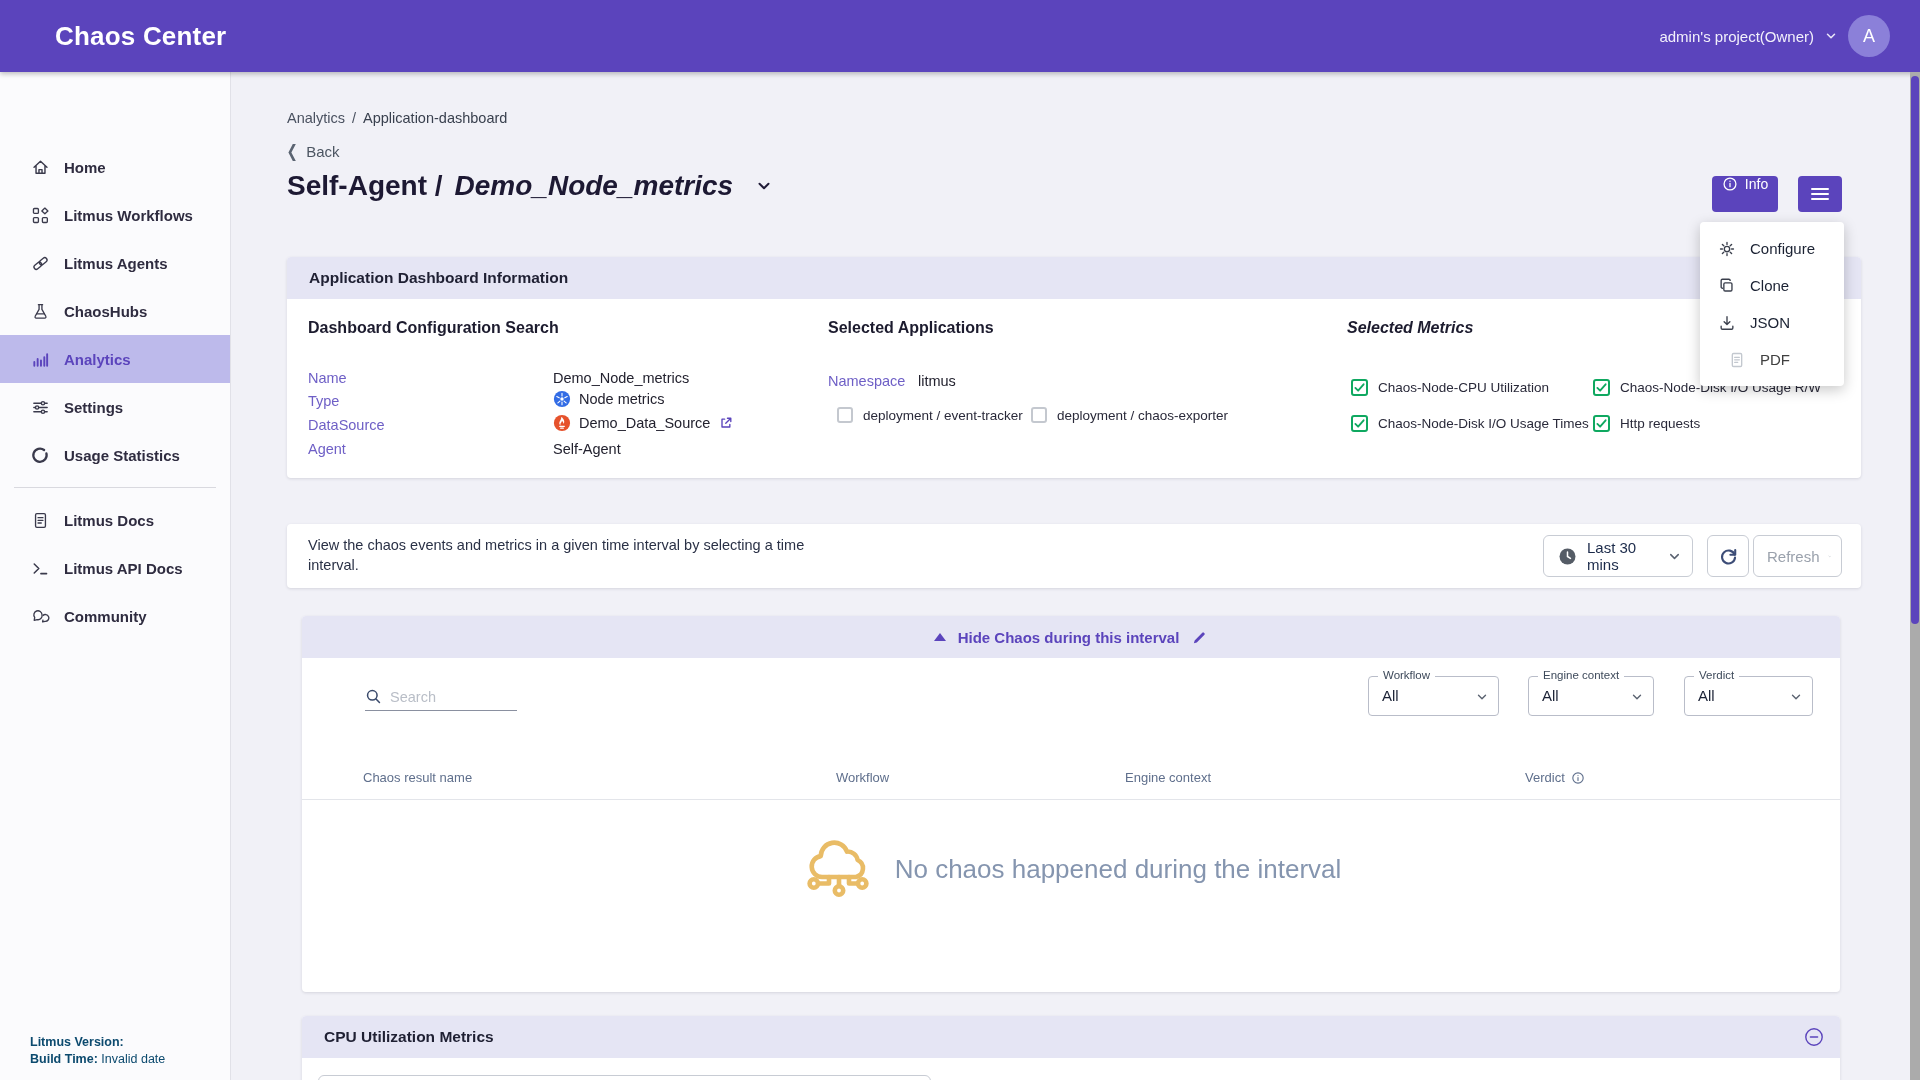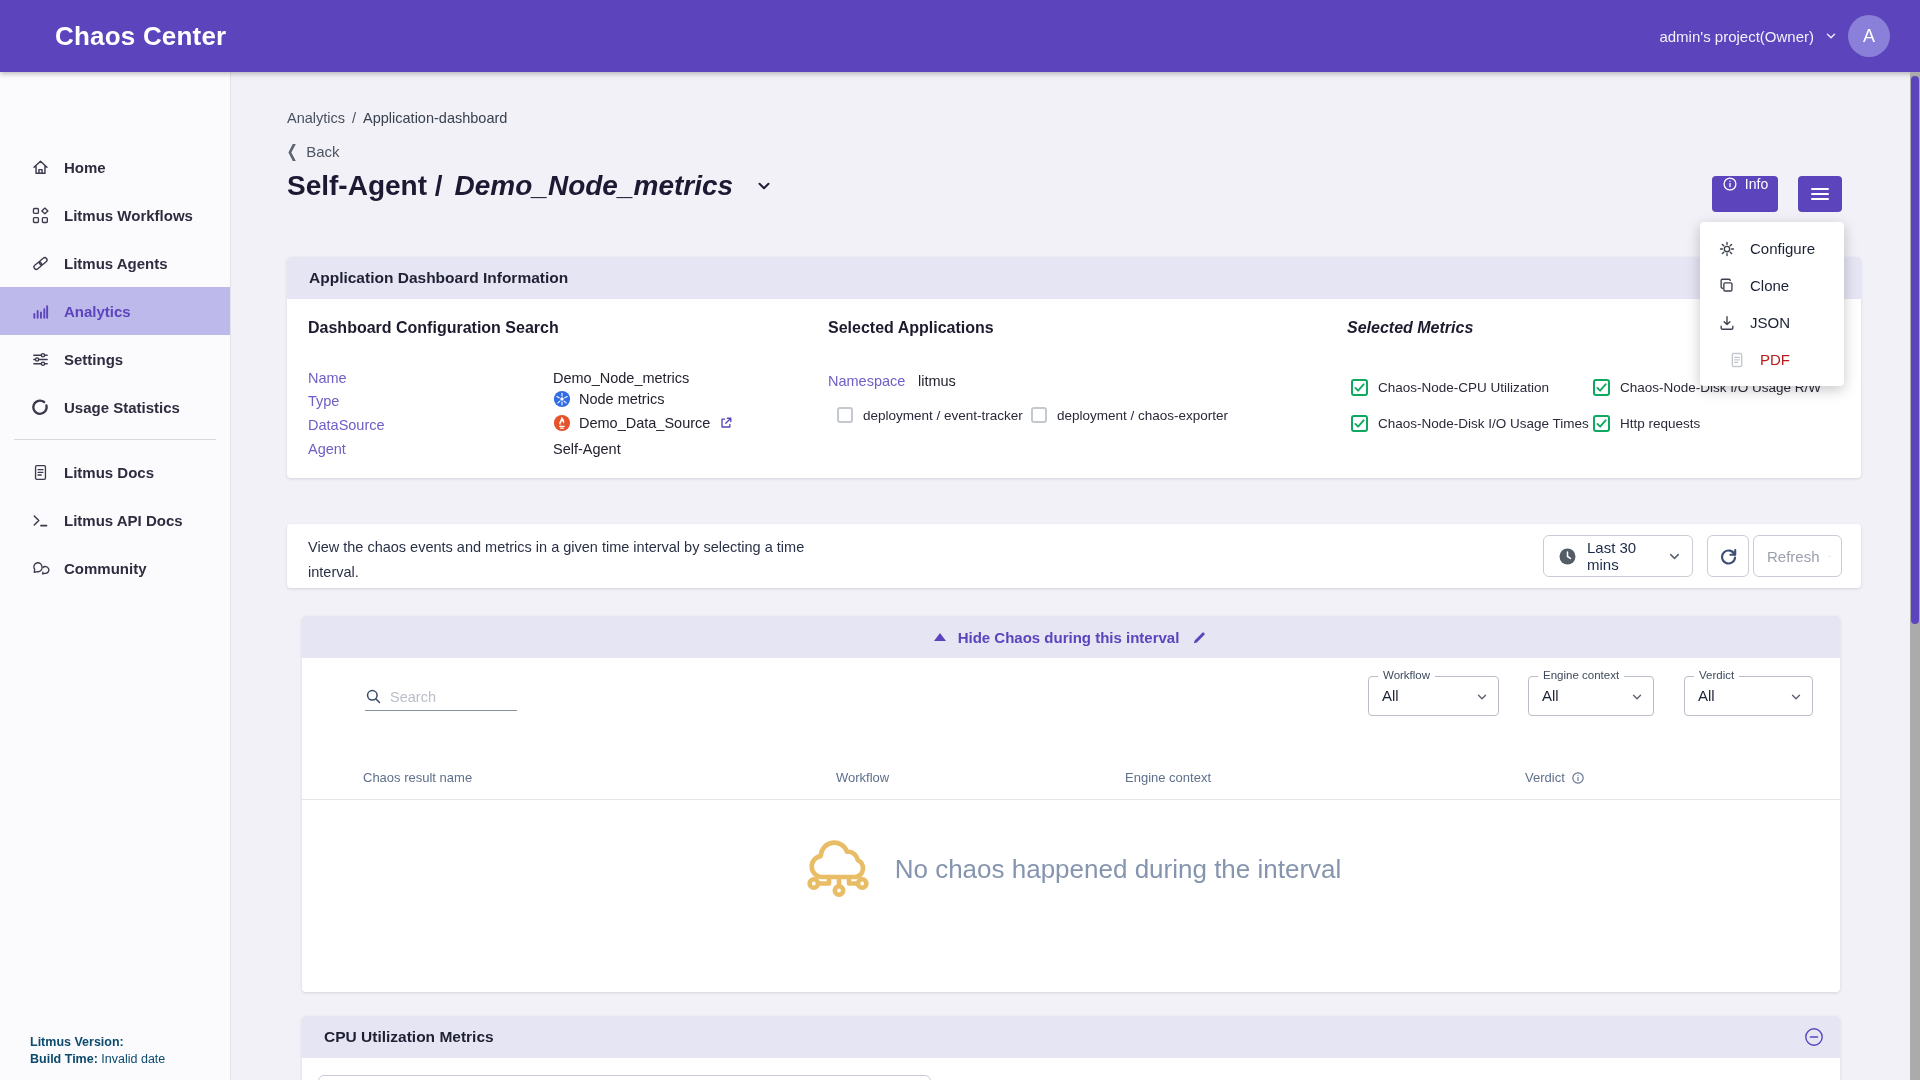--- a/index.html
+++ b/index.html
@@ -53,38 +53,38 @@
               gap:7px; cursor:pointer; font-family:inherit; }
   .btn-burger { position:absolute; left:1567px; top:104px; width:44px; height:36px; background:#5B44BC; border:none;
               border-radius:4px; display:flex; align-items:center; justify-content:center; cursor:pointer; }
 
   
   .context-menu { position:absolute; left:1469px; top:150px; width:144px; background:#fff; border-radius:4px;
                   box-shadow:0 4px 14px rgba(0,0,0,.22); z-index:35; padding:8px 0; }
   .menu-item { height:37px; display:flex; align-items:center; gap:14px; padding-left:18px; font-size:15px;
                color:#1B2233; cursor:pointer; }
   .menu-item .micon { width:18px; height:18px; color:#3A3F4C; }
-  .menu-item.disabled { color:#b91c1c; cursor:default;padding-left:28px; }
+  .menu-item.disabled { color:#404040; cursor:default;padding-left:28px; }
   .menu-item.disabled .micon { color:#C3C8CF; }
 
   
   .card { position:absolute; background:#fff; border-radius:4px; box-shadow:0 1px 3px rgba(40,40,70,.14); }
   .lav-bar { height:42px; background:#E5E5F4; border-radius:4px 4px 0 0; display:flex; align-items:center; }
   .lav-title { font-size:15.5px; font-weight:bold; color:#1F2033; margin-left:22px; }
 
   .card-info { left:56px; top:185px; width:1574px; height:221px; }
   .sec-title { position:absolute; font-size:16px; font-weight:bold; color:#1C1B2E; }
   .kv-label { position:absolute; font-size:14.5px; color:#6E5FC6; }
   .kv-value { position:absolute; font-size:14.5px; color:#23222F; display:flex; align-items:center; gap:8px; }
   .cb-row { position:absolute; display:flex; align-items:center; gap:10px; font-size:13.5px; color:#2A2A3A; }
   .cb { width:16px; height:16px; border:2px solid #C4C8CF; border-radius:3px; background:#fff; flex:none; cursor:pointer; }
   .cb.checked { width:17px; height:17px; border-color:#0FA860; display:flex; align-items:center; justify-content:center; }
 
   .card-interval { left:56px; top:452px; width:1574px; height:64px; }
-  .interval-desc { position:absolute; left:21px; top:11px; width:540px; font-size:14.5px; color:#2A3146; line-height:25px; }
+  .interval-desc { position:absolute; left:21px; top:11px; width:540px; font-size:14.5px; color:#2A3146; line-height:20px; }
   .time-select { position:absolute; left:1256px; top:11px; width:150px; height:42px; border:1px solid #C8CCD4; border-radius:6px;
                  background:#fff; display:flex; align-items:center; gap:10px; padding:0 10px 0 14px; cursor:pointer; }
   .time-select .tval { font-size:15px; color:#1B2A4A; flex:1; }
   .refresh-btn { position:absolute; left:1420px; top:11px; width:42px; height:42px; border:1px solid #C8CCD4; border-radius:6px;
                  background:#fff; display:flex; align-items:center; justify-content:center; cursor:pointer; }
   .refresh-select { position:absolute; left:1466px; top:11px; width:89px; height:42px; border:1px solid #C8CCD4; border-radius:6px;
                  background:#fff; display:flex; align-items:center; gap:8px; padding:0 10px 0 13px; cursor:pointer; }
   .refresh-select .rval { font-size:15px; color:#9AA1AC; }
 
   .card-chaos { left:71px; top:544px; width:1538px; height:376px; }
@@ -155,20 +155,29 @@
           <svg width="19" height="19" viewBox="0 0 20 20" fill="none" stroke="currentColor" stroke-width="1.4">
               <g transform="rotate(-40 10 10)">
                 <rect x="1.8" y="7.6" width="9" height="4.8" rx="2.4"></rect>
                 <rect x="9.2" y="7.6" width="9" height="4.8" rx="2.4"></rect>
               </g>
             </svg>
         </span>
         <span class="nlabel">Litmus Agents</span>
       </div>
 
+      <div class="nav-item">
+        <span class="nicon">
+          <svg width="19" height="19" viewBox="0 0 20 20" fill="none" stroke="currentColor" stroke-width="1.4" stroke-linecap="round" stroke-linejoin="round">
+              <path d="M7.8 2.8h4.4M8.5 2.8v5L4.4 15a1.25 1.25 0 0 0 1.1 1.9h9a1.25 1.25 0 0 0 1.1-1.9l-4.1-7.2v-5"></path>
+              <path d="M6 12.5h8"></path>
+            </svg>
+        </span>
+        <span class="nlabel">ChaosHubs</span>
+      </div>
 
       <div class="nav-item active">
         <span class="nicon">
           <svg width="19" height="19" viewBox="0 0 20 20" fill="none" stroke="currentColor" stroke-width="2" stroke-linecap="round">
               <path d="M3.5 16.5v-4M7 16.5V9.5M10.5 16.5v-5.5M14 16.5V7.5M17 16.5V4.5"></path>
             </svg>
         </span>
         <span class="nlabel">Analytics</span>
       </div>
 

